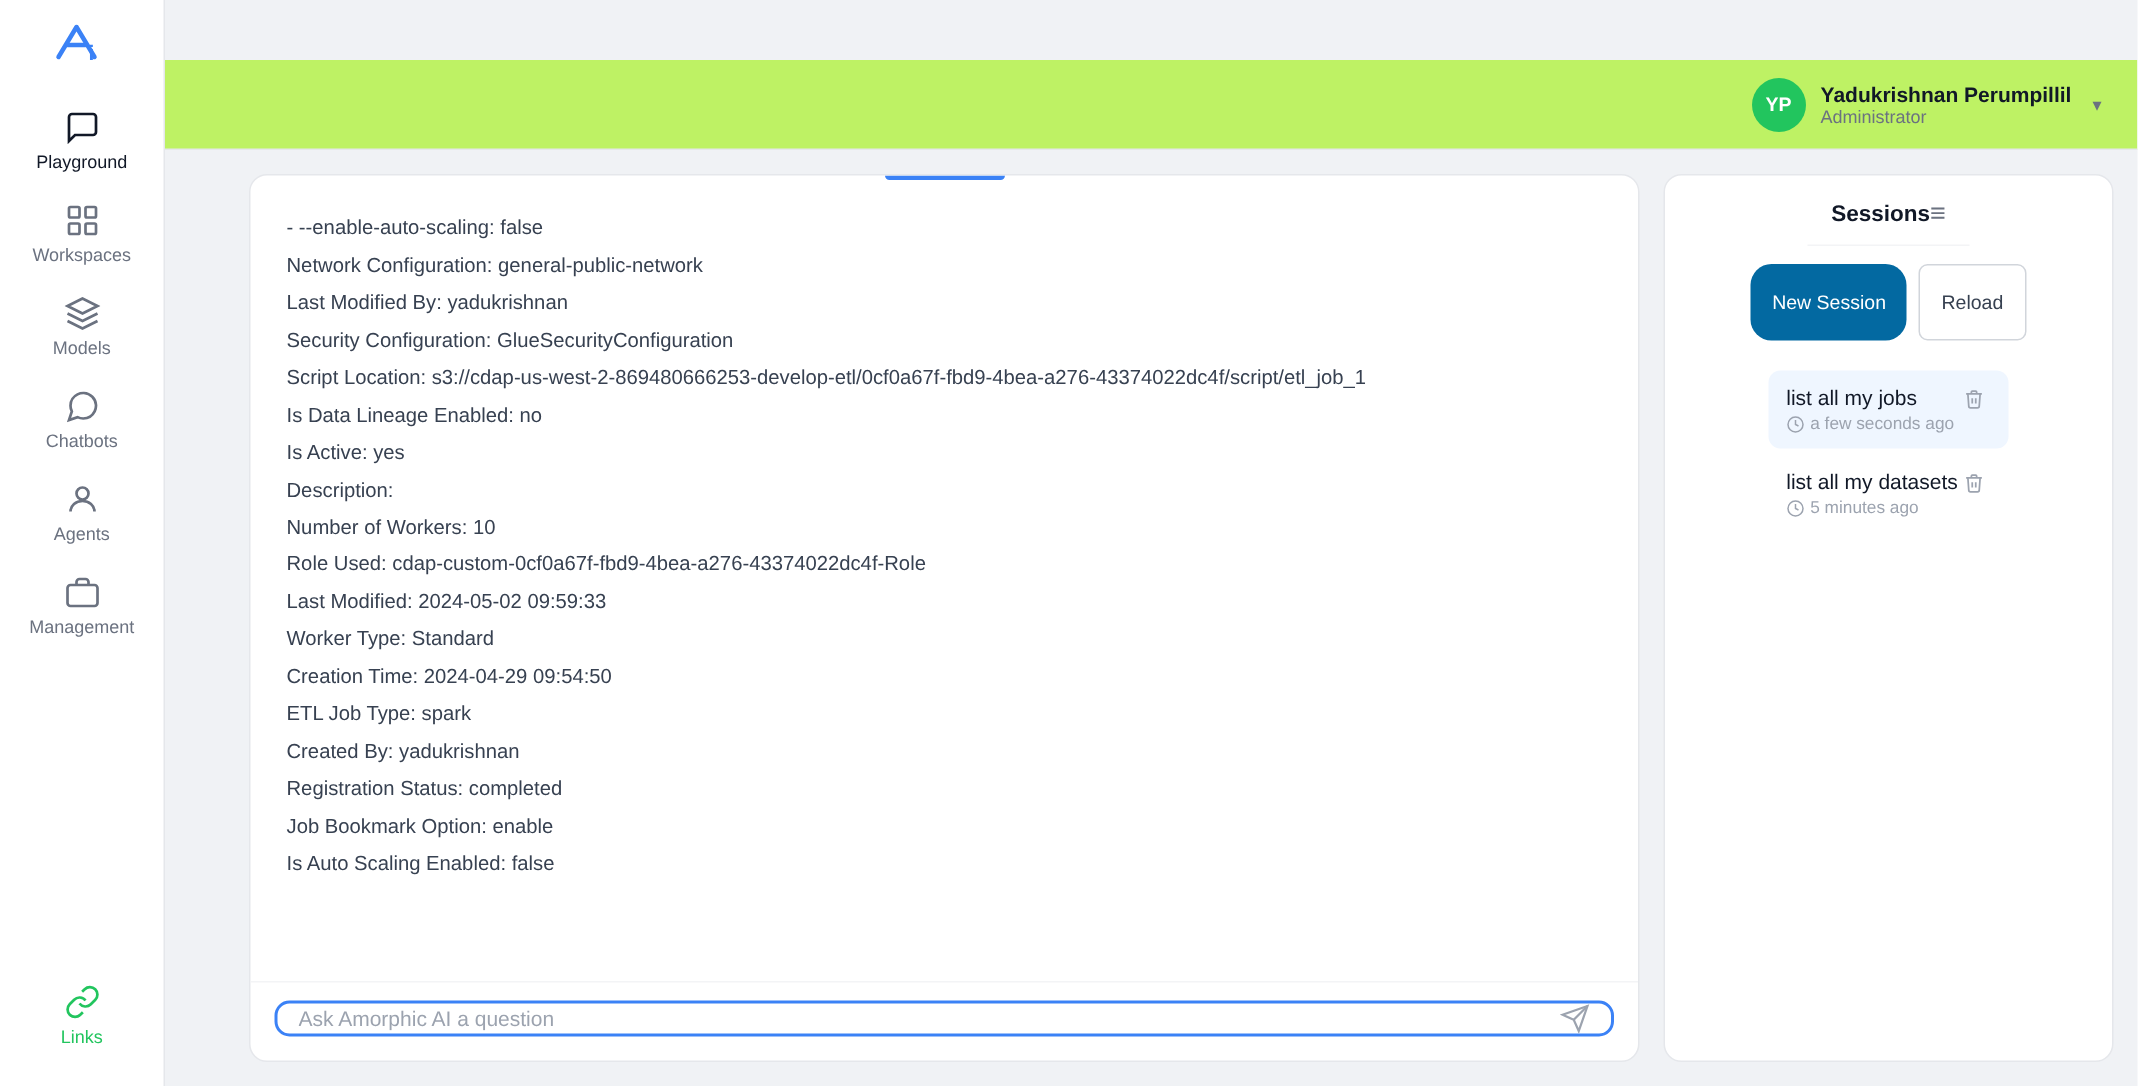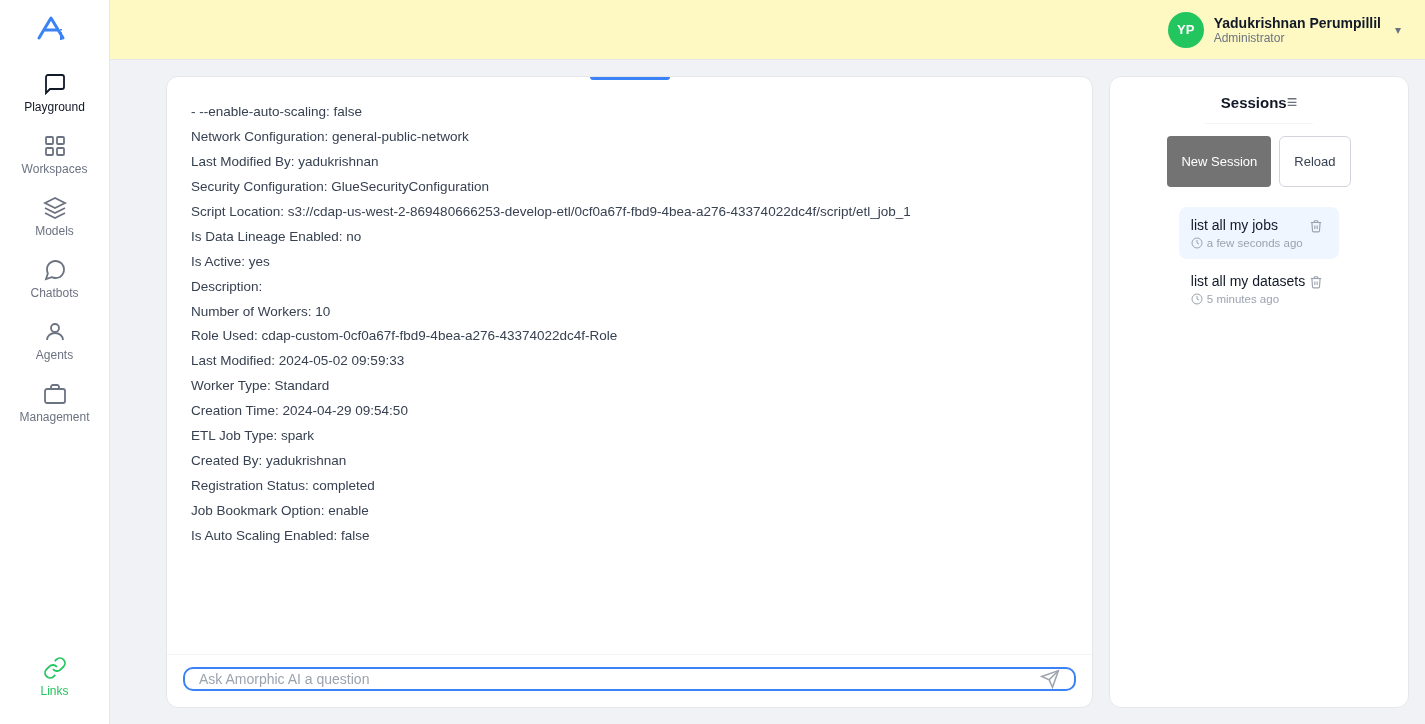--- a/index.html
+++ b/index.html
@@ -43,27 +43,28 @@
     .main-content {
       flex: 1;
       display: flex;
       flex-direction: column;
       overflow: hidden;
     }
 
     
     .topbar {
       height: 60px;
-      background: #fef9c3;
+      background: #bef264;
       display: flex;
       align-items: center;
       justify-content: flex-end;
       padding: 0 24px;
       border-bottom: 1px solid #e5e7eb;
       flex-shrink: 0;
+      margin-top: 40px;
     }
     .user-info {
       display: flex;
       align-items: center;
       gap: 10px;
       cursor: pointer;
     }
     .avatar {
       width: 36px;
       height: 36px;
@@ -204,24 +205,24 @@
       cursor: pointer;
       font-size: 18px;
       line-height: 1;
     }
     .sessions-actions {
       display: flex;
       gap: 8px;
       padding: 12px 16px;
     }
     .new-session-btn {
-      background: #737373;
+      background: #0369a1;
       color: #fff;
       border: none;
-      border-radius: 4px;
+      border-radius: 14px;
       padding: 18px 14px;
       font-size: 13px;
       font-weight: 500;
       cursor: pointer;
     }
     .reload-btn {
       background: #fff;
       color: #374151;
       border: 1px solid #d1d5db;
       border-radius: 6px;

